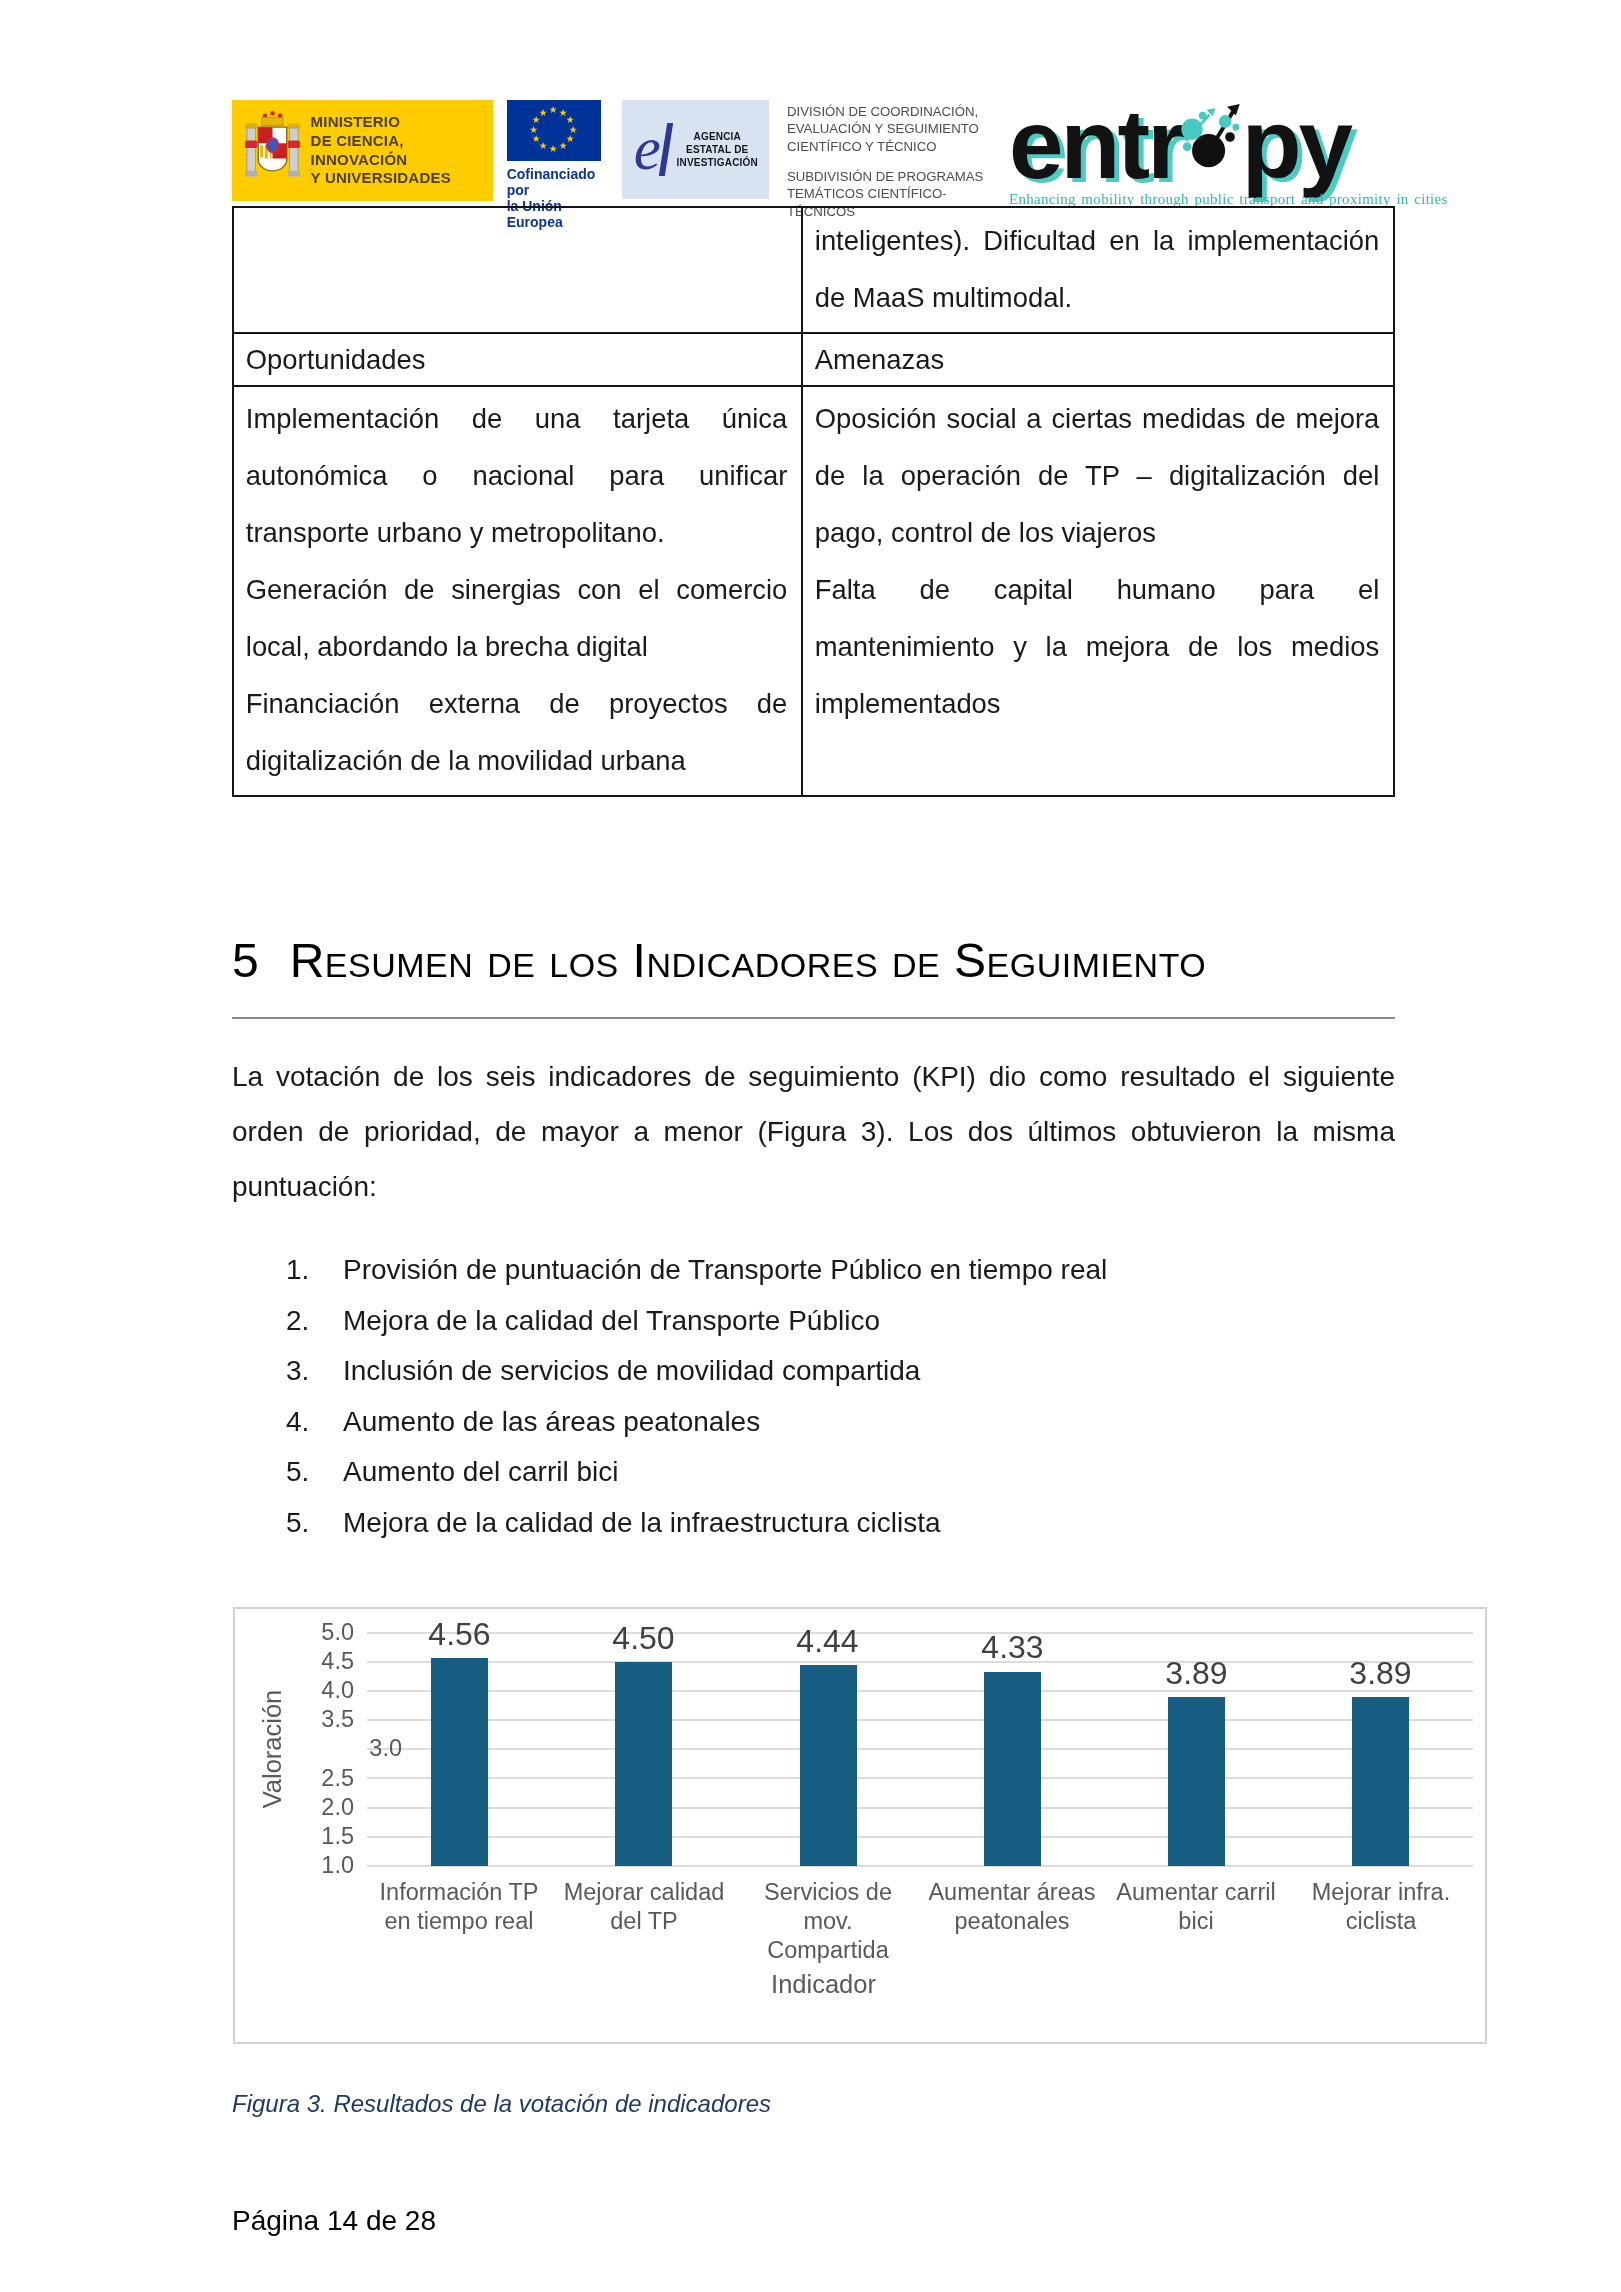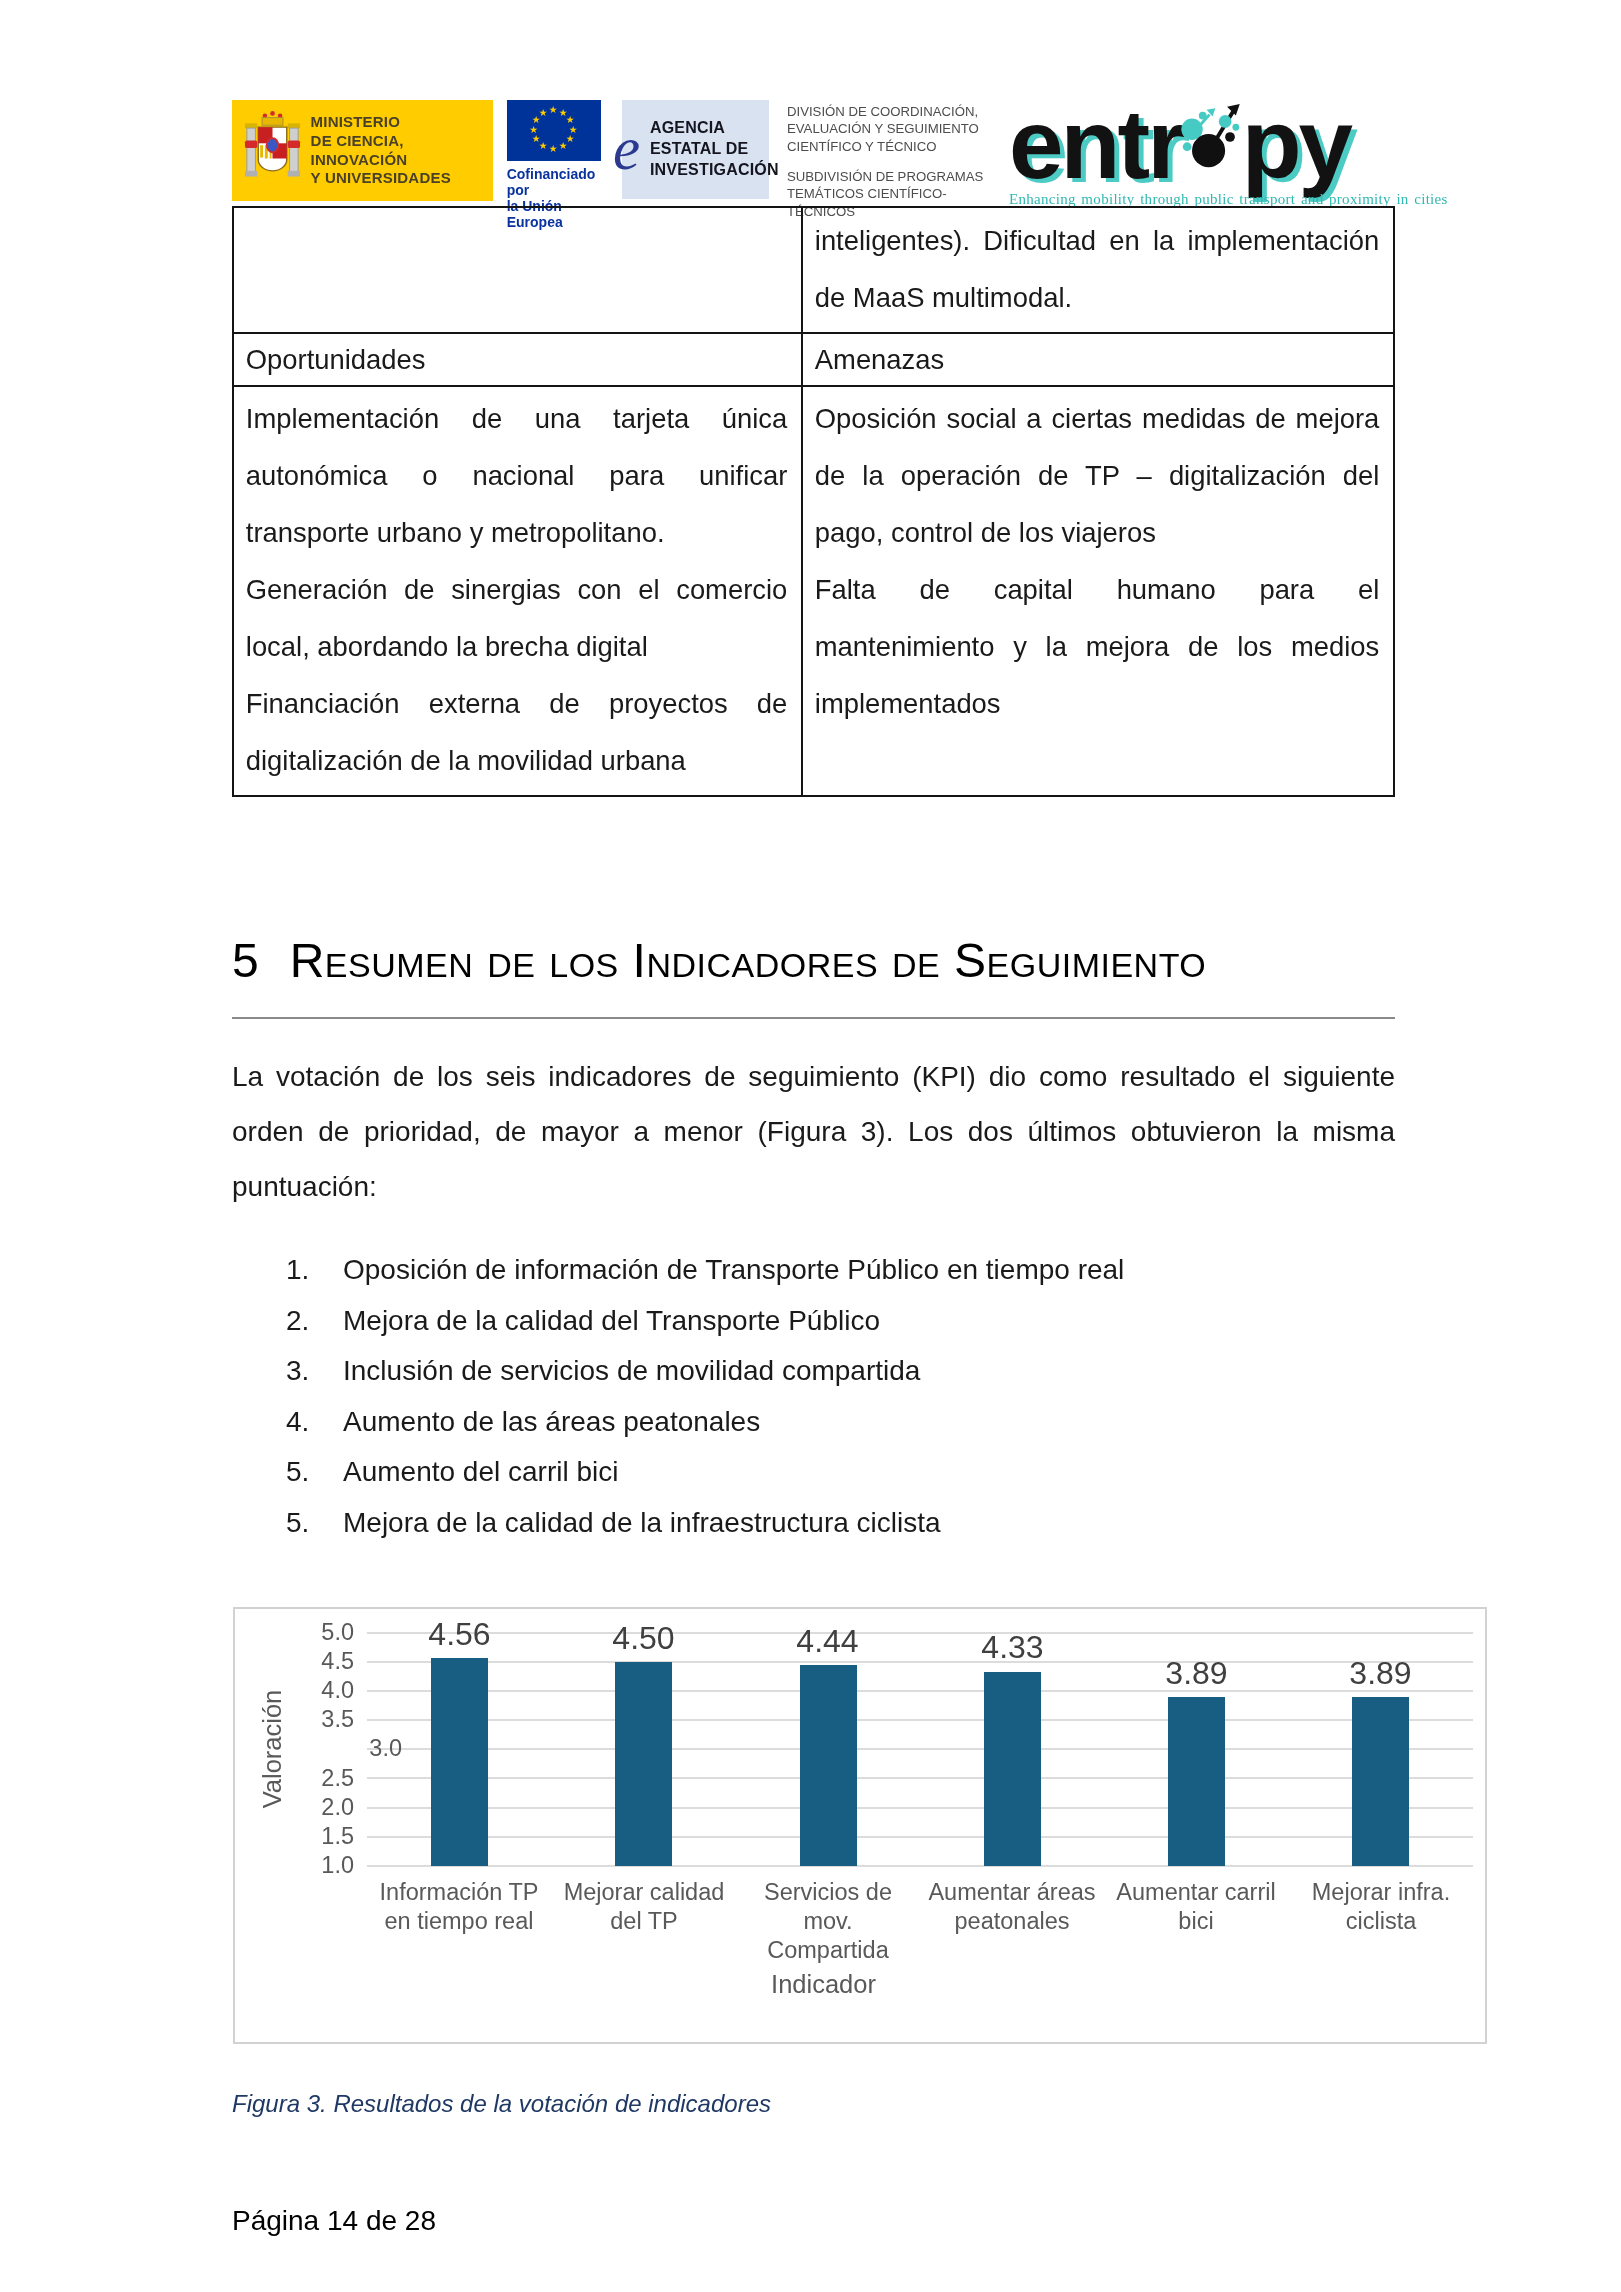--- a/index.html
+++ b/index.html
@@ -11,21 +11,21 @@
   .ministry{width:261px;height:101px;background:#ffcc00;display:flex;align-items:center;flex:none;}
   .crest{margin:0 9.8px 0 11.8px;flex:none;}
   .ministry-text{font-size:15px;font-weight:700;line-height:1.25;color:#4a4128;letter-spacing:0.2px;}
   .eu{margin-left:13.7px;width:100px;flex:none;}
   .eu-flag{width:94px;height:61px;background:#003399;position:relative;}
   .eu-star{position:absolute;color:#ffcc00;font-size:9.8px;line-height:9.8px;}
   .eu-caption{margin-top:4.9px;font-size:14px;font-weight:700;color:#0a33a0;line-height:1.15;}
   .aei{margin-left:15.7px;width:147px;height:99px;background:#d9e2f1;display:flex;align-items:center;justify-content:center;flex:none;}
   .aei-e{font-family:"Liberation Serif",serif;font-style:italic;font-size:61px;color:#2b3990;line-height:.8;}
   .aei-bar{width:5.9px;height:53px;background:#2b3990;transform:skewX(-9deg);margin:0 7.8px 0 2px;}
-  .aei-text{font-size:16px;font-weight:700;color:#15151f;line-height:1.3;letter-spacing:0.2px;}
+  .aei-text{font-size:10px;font-weight:700;color:#15151f;line-height:1.3;letter-spacing:0.2px;text-align:center;}
   .division{margin-left:17.6px;width:222px;font-size:13.2px;color:#4d4d4d;line-height:1.32;padding-top:2.9px;flex:none;}
   .division p{margin:0;}
   .division p + p{margin-top:12.7px;}
   .entropy{margin-left:auto;width:429px;padding-top:0;flex:none;}
   .entropy-word{display:flex;align-items:flex-end;font-size:98px;font-weight:700;
                 letter-spacing:-2.9px;line-height:.78;color:#121212;}
   .entropy-word .tw{text-shadow:4.9px 3.9px 0 #4ccbc4;}
   .entropy-icon{margin:0 -2px 3.9px -3.9px;flex:none;}
   .entropy-tagline{font-family:"Liberation Serif",serif;font-size:15px;color:#2fb8b1;
                    margin-top:8.8px;white-space:nowrap;letter-spacing:0.3px;word-spacing:1.5px;}
@@ -199,21 +199,21 @@
   <div class="heading">
     <span class="h-num">5</span><span class="h-title">Resumen de los Indicadores de Seguimiento</span>
   </div>
   <div class="rule"></div>
 
   <div class="intro">La votación de los seis indicadores de seguimiento (KPI) dio como resultado el siguiente orden de prioridad, de mayor a menor (Figura 3). Los dos últimos obtuvieron la misma puntuación:</div>
 
   <div class="kpi" id="kpi-list">
       <div class="kpi-item">
         <div class="kpi-num">1.</div>
-        <div class="kpi-text">Oposición de información de Transporte Público en tiempo real</div>
+        <div class="kpi-text">Provisión de puntuación de Transporte Público en tiempo real</div>
       </div>
       <div class="kpi-item">
         <div class="kpi-num">2.</div>
         <div class="kpi-text">Mejora de la calidad del Transporte Público</div>
       </div>
       <div class="kpi-item">
         <div class="kpi-num">3.</div>
         <div class="kpi-text">Inclusión de servicios de movilidad compartida</div>
       </div>
       <div class="kpi-item">

